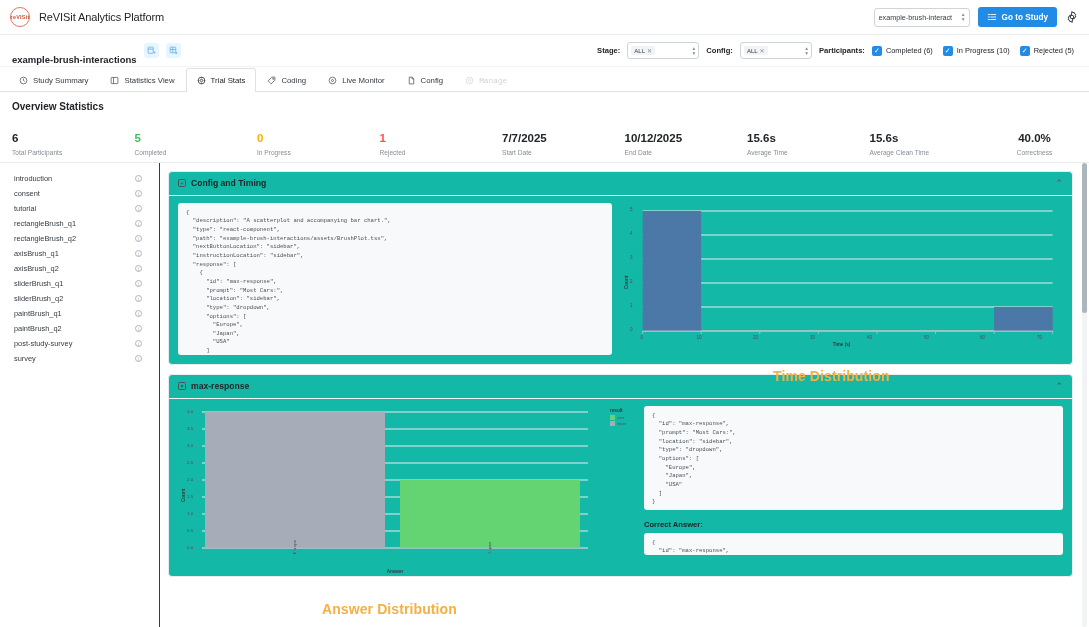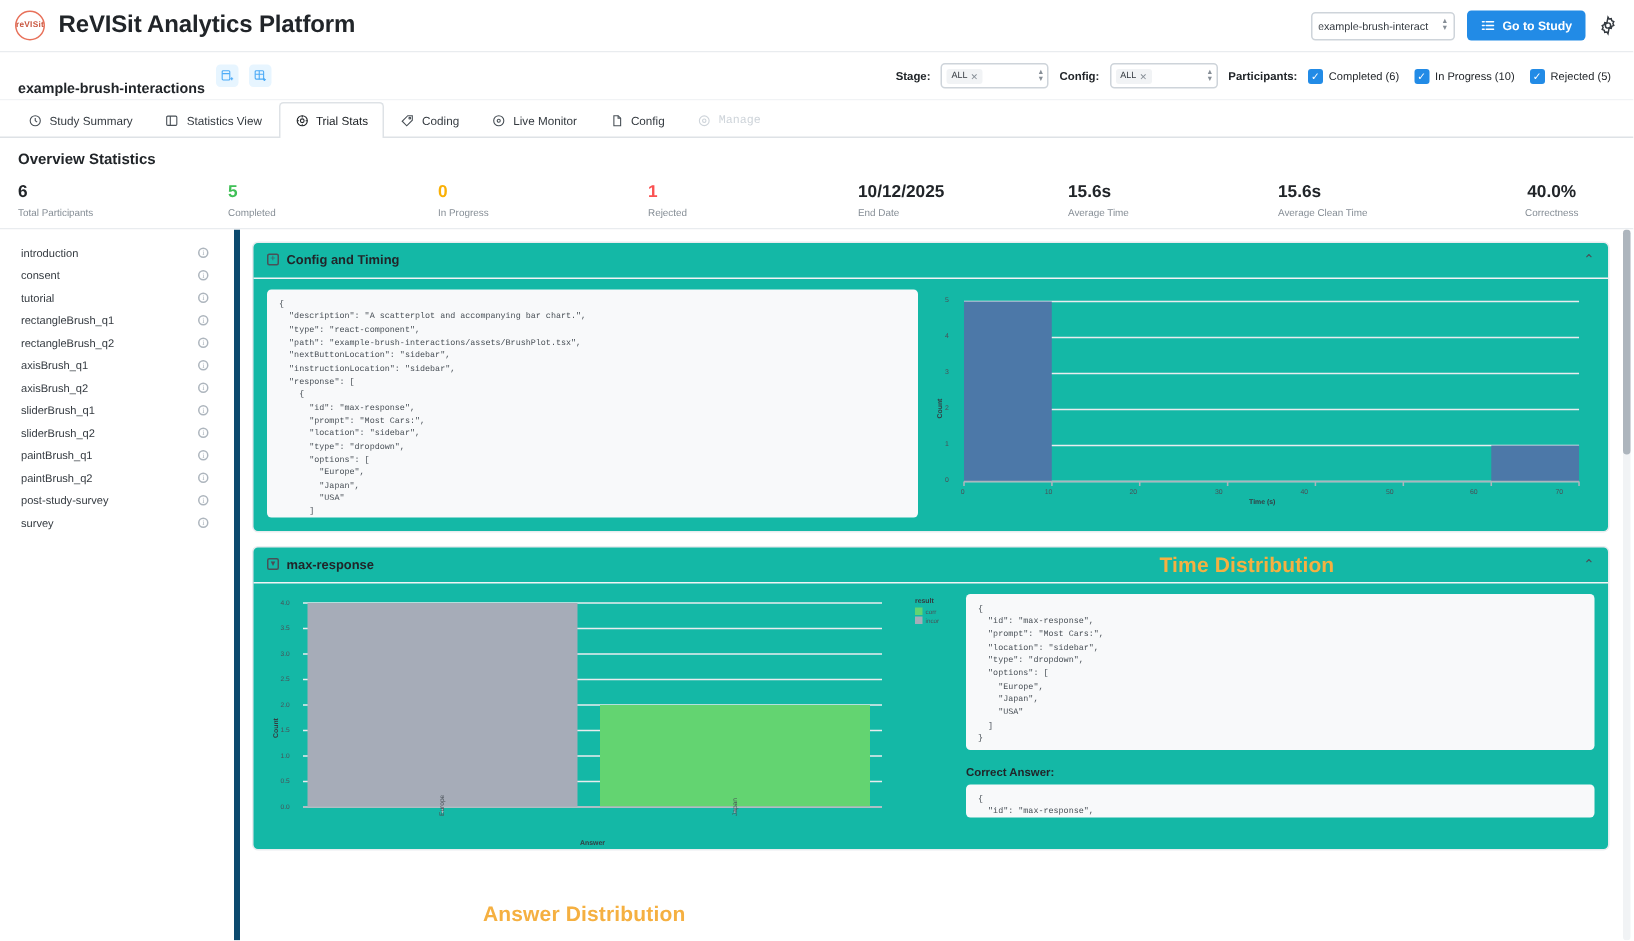--- a/index.html
+++ b/index.html
@@ -20,21 +20,21 @@
     padding: 0 10px;
     background: #fff;
   }
   .brand { display: flex; align-items: center; gap: 9px; }
   .brand-logo {
     width: 20px; height: 20px; border-radius: 50%;
     border: 1.4px solid #e8715a;
     display: flex; align-items: center; justify-content: center;
     font-size: 5.5px; letter-spacing: .2px; color: #c9563f; font-weight: 700;
   }
-  .brand-title { font-size: 16px; font-weight: 700; letter-spacing: -.1px; }
+  .brand-title { font-size: 11px; font-weight: 400; letter-spacing: -.1px; }
   .topbar-right { margin-left: auto; display: flex; align-items: center; gap: 8px; }
   .study-select {
     width: 96px; height: 19px; border: 1px solid #ced4da; border-radius: 3px;
     background: #fff; font-size: 7.2px; color: #343a40;
     display: flex; align-items: center; padding: 0 4px;
   }
   .study-select .val { flex: 1; white-space: nowrap; overflow: hidden; }
   .chev-stack { font-size: 5.5px; line-height: .85; color: #868e96; text-align: center; }
   .go-btn {
     height: 20px; background: #228be6; color: #fff; border-radius: 3px;
@@ -89,32 +89,32 @@
   .tab.active {
     background: #fff; border-color: #dee2e6;
     border-top-left-radius: 3px; border-top-right-radius: 3px;
     color: #212529; font-weight: 500;
   }
   .tab.disabled { color: #ced4da; cursor: default; font-family: Liberation Mono, monospace; }
   .tab .ti { width: 9px; height: 9px; display: block; }
 
   
   .overview { padding: 9px 12px 6px 12px; border-bottom: 1px solid #e9ecef; background: #fff; }
-  .ov-title { font-size: 10px; font-weight: 700; margin-bottom: 10px; }
+  .ov-title { font-size: 10px; font-weight: 700; margin-bottom: 20px; }
   .ov-grid { display: flex; }
   .ov-item { flex: 1; }
   .ov-val { font-size: 11.5px; font-weight: 700; line-height: 1.1; }
   .ov-lab { font-size: 6.6px; color: #868e96; margin-top: 4px; }
 
   
   .body { flex: 1; display: flex; overflow: hidden; background: #fff; position: relative; }
 
   .sidebar {
     width: 160px; flex: 0 0 160px; padding: 8px 6px 0 14px;
-    border-right: 4px solid #0c4a6e; overflow: hidden;
+    border-right: 1px solid #0c4a6e; overflow: hidden;
   }
   .side-item {
     display: flex; align-items: center; height: 15px;
     font-size: 7.4px; color: #343a40; cursor: pointer;
   }
   .side-item .nm { flex: 1; }
   .info-i {
     width: 7px; height: 7px; border-radius: 50%; border: .8px solid #adb5bd;
     color: #adb5bd; font-size: 5.2px; line-height: 6px; text-align: center;
     margin-right: 11px; font-family: "Liberation Serif", serif;
@@ -337,20 +337,24 @@
         <div class="ov-val" style="color:#40c057">5</div>
         <div class="ov-lab">Completed</div>
       </div>
       <div class="ov-item">
         <div class="ov-val" style="color:#fab005">0</div>
         <div class="ov-lab">In Progress</div>
       </div>
       <div class="ov-item">
         <div class="ov-val" style="color:#fa5252">1</div>
         <div class="ov-lab">Rejected</div>
+      </div>
+      <div class="ov-item">
+        <div class="ov-val">7/7/2025</div>
+        <div class="ov-lab">Start Date</div>
       </div>
       <div class="ov-item">
         <div class="ov-val">10/12/2025</div>
         <div class="ov-lab">End Date</div>
       </div>
       <div class="ov-item">
         <div class="ov-val">15.6s</div>
         <div class="ov-lab">Average Time</div>
       </div>
       <div class="ov-item">

